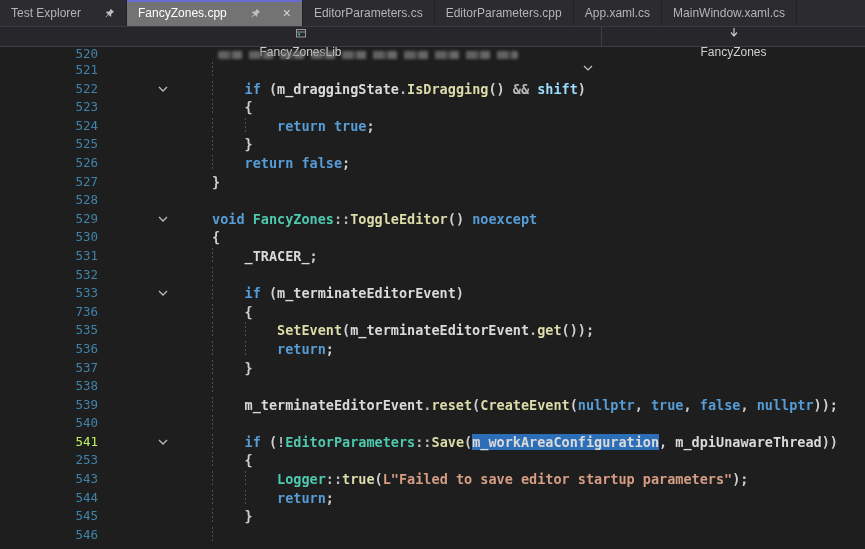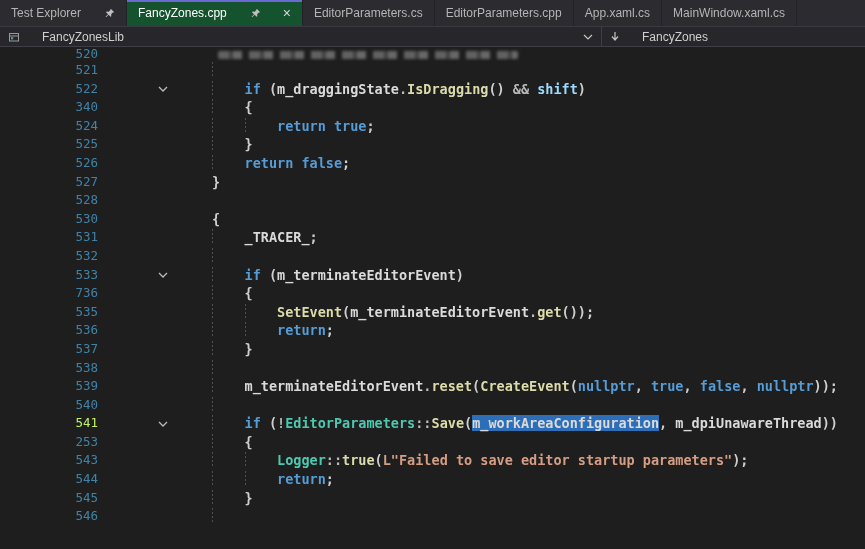--- a/index.html
+++ b/index.html
@@ -3,30 +3,30 @@
 <meta charset="utf-8">
 <style>
   html,body{margin:0;padding:0;background:#1e1e1e;}
   .app{position:relative;width:865px;height:549px;background:#1e1e1e;overflow:hidden;
        font-family:"Liberation Sans",sans-serif;-webkit-font-smoothing:antialiased;}
 
   
   .tabbar{height:26px;background:#2b2b30;display:flex;align-items:stretch;overflow:hidden;}
   .tab{display:flex;align-items:center;gap:23px;padding:0 11px;font-size:12px;color:#b5b5b5;
        border-right:1px solid #222226;position:relative;white-space:nowrap;cursor:default;}
-  .tab.active{background:#14532d;color:#ffffff;}
+  .tab.active{background:#737373;color:#ffffff;}
   .tab.active::before{content:"";position:absolute;top:0;left:0;right:0;height:2px;
        background:var(--accent,#6a6ad4);}
   .tab-icon{display:inline-flex;align-items:center;color:#c0c0c0;}
   .tab-icon.close{font-size:14px;line-height:1;color:#d8d8d8;margin-left:-1px;}
 
   
   .navbar{height:21px;background:#26262b;border-top:1px solid #3a3a42;border-bottom:1px solid #3e3e46;
        display:flex;box-sizing:border-box;font-size:12px;color:#cfcfcf;}
-  .combo{display:flex;align-items:center;gap:22px;padding:0 8px;min-width:0;cursor:default;}
+  .combo{display:flex;align-items:center;gap:6px;padding:0 8px;min-width:0;cursor:default;flex-direction:column;}
   .combo.project{flex:1;}
   .combo.scope{width:264px;border-left:1px solid #3e3e46;box-sizing:border-box;}
   .chev{margin-left:auto;display:inline-flex;align-items:center;}
   .navicon{display:inline-flex;align-items:center;}
 
   
   .editor{position:absolute;top:47px;left:0;right:0;bottom:0;overflow:hidden;
        font-family:"DejaVu Sans Mono","Liberation Mono",monospace;font-size:13.5px;font-weight:bold;}
   .row{height:18.6px;line-height:18.6px;display:flex;white-space:pre;gap:36px;}
   .ln{width:98px;padding-right:16px;box-sizing:content-box;text-align:right;flex:none;
@@ -114,26 +114,29 @@
       <span>FancyZones</span>
     </div>
   </div>
 
   <div class="editor" id="editor">
       <div class="row clipped"><span class="ln">520</span><span class="fold"></span><span class="code"><span class="smear"></span></span></div>
       <div class="row"><span class="ln">521</span><span class="fold"></span><span class="code"><span class="tk-ind">    </span></span></div>
       <div class="row"><span class="ln">522</span><span class="fold"><svg width="10" height="8" viewBox="0 0 10 8">
             <path d="M1 2l4 4 4-4" fill="none" stroke="#bbbbbb" stroke-width="1.3"></path>
           </svg></span><span class="code"><span class="tk-ind">    </span><span class="tk-kw">if</span><span class="tk-pl"> (</span><span class="tk-fld">m_draggingState</span><span class="tk-op">.</span><span class="tk-fn">IsDragging</span><span class="tk-pl">()</span><span class="tk-op"> &amp;&amp; </span><span class="tk-prm">shift</span><span class="tk-pl">)</span></span></div>
-      <div class="row"><span class="ln">340</span><span class="fold"></span><span class="code"><span class="tk-ind">    </span><span class="tk-pl">{</span></span></div>
+      <div class="row"><span class="ln">523</span><span class="fold"></span><span class="code"><span class="tk-ind">    </span><span class="tk-pl">{</span></span></div>
       <div class="row"><span class="ln">524</span><span class="fold"></span><span class="code"><span class="tk-ind">    </span><span class="tk-ind">    </span><span class="tk-kw">return</span><span class="tk-pl"> </span><span class="tk-kw">true</span><span class="tk-pl">;</span></span></div>
       <div class="row"><span class="ln">525</span><span class="fold"></span><span class="code"><span class="tk-ind">    </span><span class="tk-pl">}</span></span></div>
       <div class="row"><span class="ln">526</span><span class="fold"></span><span class="code"><span class="tk-ind">    </span><span class="tk-kw">return</span><span class="tk-pl"> </span><span class="tk-kw">false</span><span class="tk-pl">;</span></span></div>
       <div class="row"><span class="ln">527</span><span class="fold"></span><span class="code"><span class="tk-pl">}</span></span></div>
       <div class="row"><span class="ln">528</span><span class="fold"></span><span class="code"></span></div>
+      <div class="row"><span class="ln">529</span><span class="fold"><svg width="10" height="8" viewBox="0 0 10 8">
+            <path d="M1 2l4 4 4-4" fill="none" stroke="#bbbbbb" stroke-width="1.3"></path>
+          </svg></span><span class="code"><span class="tk-kw">void</span><span class="tk-pl"> </span><span class="tk-ty">FancyZones</span><span class="tk-op">::</span><span class="tk-fn">ToggleEditor</span><span class="tk-pl">() </span><span class="tk-kw">noexcept</span></span></div>
       <div class="row"><span class="ln">530</span><span class="fold"></span><span class="code"><span class="tk-pl">{</span></span></div>
       <div class="row"><span class="ln">531</span><span class="fold"></span><span class="code"><span class="tk-ind">    </span><span class="tk-fld">_TRACER_</span><span class="tk-pl">;</span></span></div>
       <div class="row"><span class="ln">532</span><span class="fold"></span><span class="code"><span class="tk-ind">    </span></span></div>
       <div class="row"><span class="ln">533</span><span class="fold"><svg width="10" height="8" viewBox="0 0 10 8">
             <path d="M1 2l4 4 4-4" fill="none" stroke="#bbbbbb" stroke-width="1.3"></path>
           </svg></span><span class="code"><span class="tk-ind">    </span><span class="tk-kw">if</span><span class="tk-pl"> (</span><span class="tk-fld">m_terminateEditorEvent</span><span class="tk-pl">)</span></span></div>
       <div class="row"><span class="ln">736</span><span class="fold"></span><span class="code"><span class="tk-ind">    </span><span class="tk-pl">{</span></span></div>
       <div class="row"><span class="ln">535</span><span class="fold"></span><span class="code"><span class="tk-ind">    </span><span class="tk-ind">    </span><span class="tk-fn">SetEvent</span><span class="tk-pl">(</span><span class="tk-fld">m_terminateEditorEvent</span><span class="tk-op">.</span><span class="tk-fn">get</span><span class="tk-pl">());</span></span></div>
       <div class="row"><span class="ln">536</span><span class="fold"></span><span class="code"><span class="tk-ind">    </span><span class="tk-ind">    </span><span class="tk-kw">return</span><span class="tk-pl">;</span></span></div>
       <div class="row"><span class="ln">537</span><span class="fold"></span><span class="code"><span class="tk-ind">    </span><span class="tk-pl">}</span></span></div>

